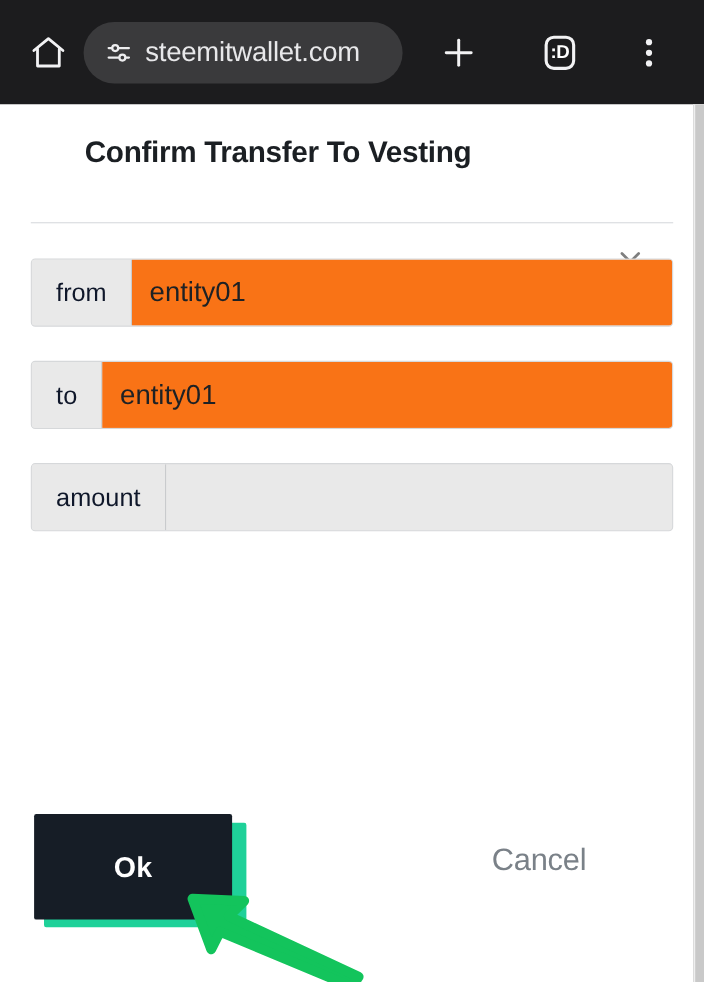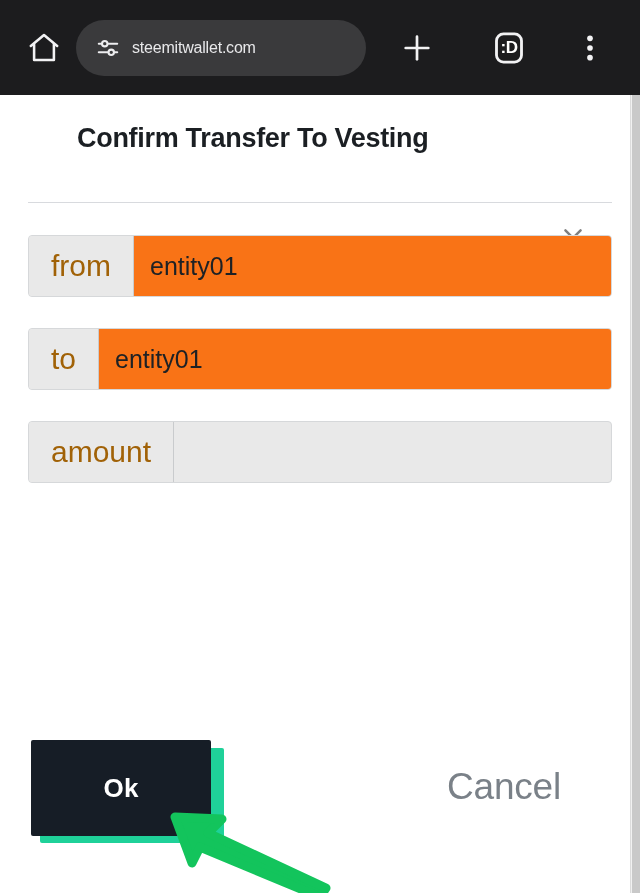--- a/index.html
+++ b/index.html
@@ -45,21 +45,21 @@
     border-radius: 28px;
     display: flex;
     align-items: center;
     padding: 0 0 0 18px;
     box-sizing: border-box;
     overflow: hidden;
   }
   #site-info-icon { flex: 0 0 auto; width: 28px; height: 28px; display:flex; align-items:center; justify-content:center; }
   #url-text {
     color: #e8e8ea;
-    font-size: 16px;
+    font-size: 25px;
     letter-spacing: -0.2px;
     white-space: nowrap;
     margin-left: 10px;
     overflow: hidden;
     text-overflow: clip;
     direction: rtl;
     text-align: left;
   }
 
   #new-tab-button { width: 50px; height: 50px; margin-left: 26px; }
@@ -141,22 +141,22 @@
     overflow: hidden;
   }
   .field-label {
     flex: 0 0 auto;
     display: flex;
     align-items: center;
     justify-content: center;
     padding: 0 22px;
     background: #e9e9e9;
     border-right: 1px solid #c9cbcd;
-    color: #a16207;
-    font-size: 30px;
+    color: #0f172a;
+    font-size: 23px;
     box-sizing: border-box;
   }
   .field-value {
     flex: 1 1 auto;
     display: flex;
     align-items: center;
     padding: 0 16px;
     background: #f97316;
     color: #1d2125;
     font-size: 25px;
@@ -197,21 +197,21 @@
     font-size: 26px;
     font-weight: bold;
     letter-spacing: 0.2px;
     cursor: pointer;
     padding: 4px;
   }
   #cancel-button {
     position: absolute;
     left: 447px;
     top: 151px;
-    font-size: 37px;
+    font-size: 28px;
     color: #7a8188;
     cursor: pointer;
     letter-spacing: -0.2px;
   }
 
   
   #pointer-arrow {
     position: absolute;
     left: 150px;
     top: 680px;

